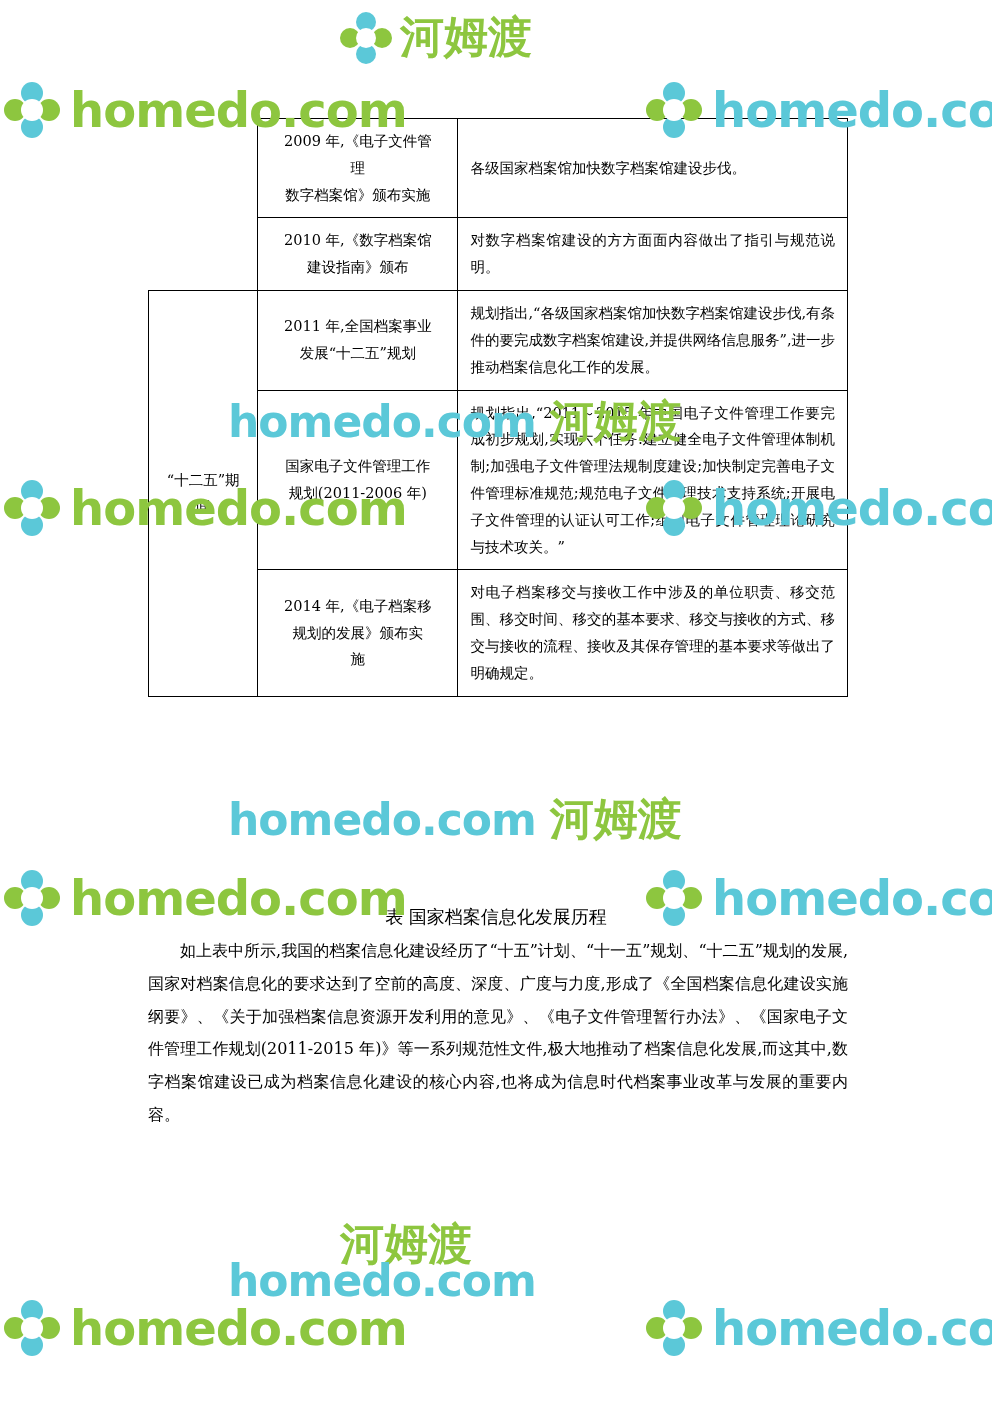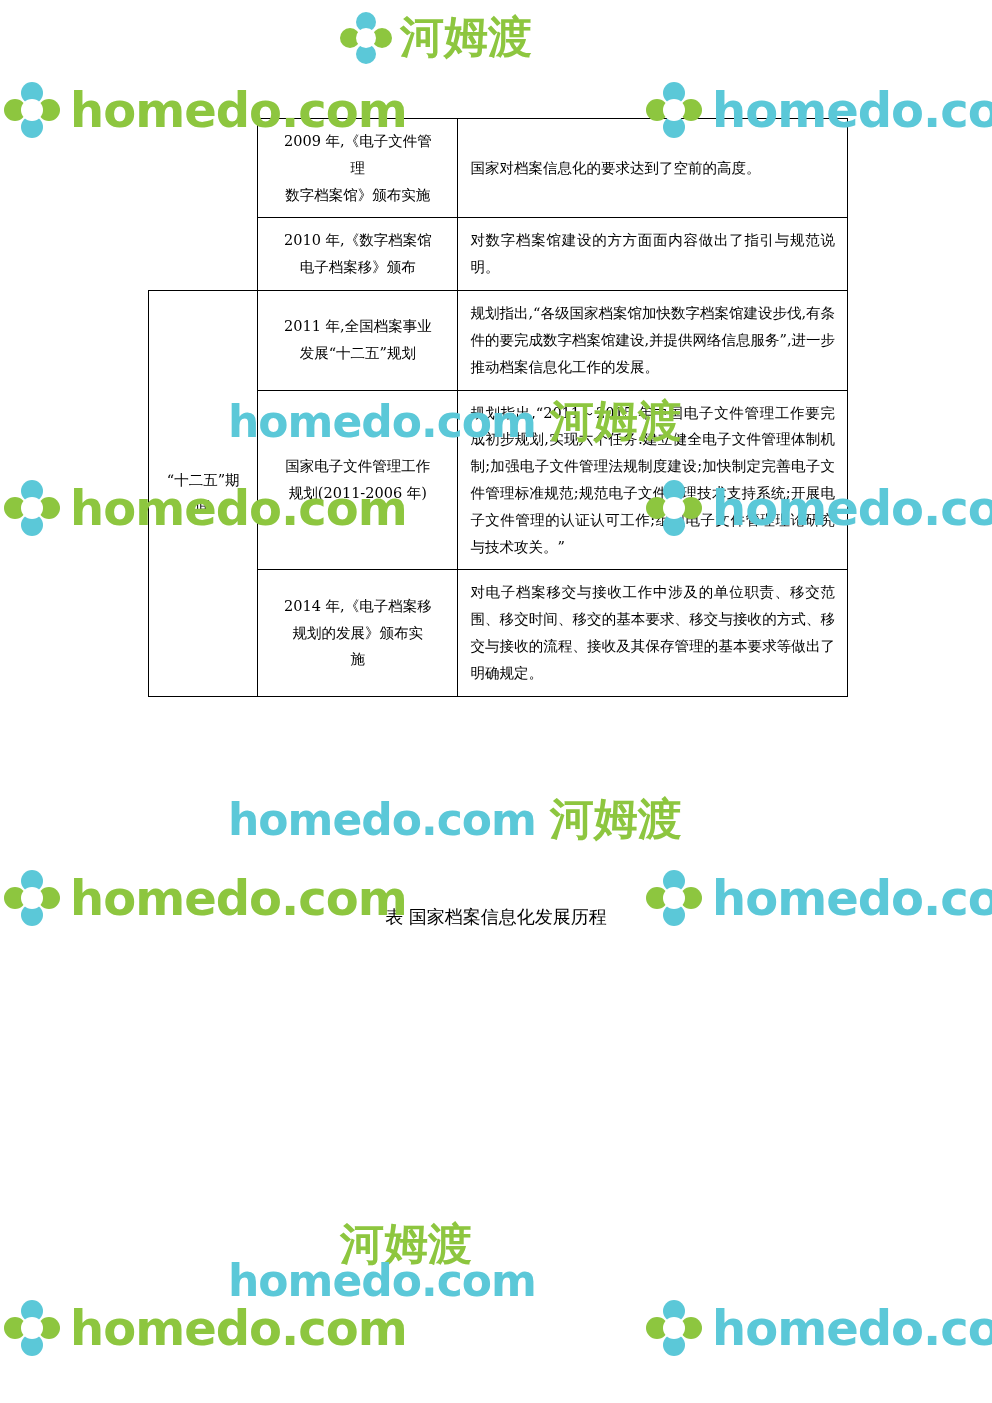--- a/index.html
+++ b/index.html
@@ -236,28 +236,28 @@
 
   <table class="history">
     <tbody>
       <tr>
         <td class="period nb-top nb-bot nb-left"></td>
         <td class="policy">
           <div>2009 年,《电子文件管</div>
           <div>理</div>
           <div>数字档案馆》颁布实施</div>
         </td>
-        <td class="desc">国家对档案信息化的要求达到了空前的高度。</td>
+        <td class="desc">各级国家档案馆加快数字档案馆建设步伐。</td>
       </tr>
 
       <tr>
         <td class="period nb-top nb-bot nb-left"></td>
         <td class="policy">
           <div>2010 年,《数字档案馆</div>
-          <div>电子档案移》颁布</div>
+          <div>建设指南》颁布</div>
         </td>
         <td class="desc">对数字档案馆建设的方方面面内容做出了指引与规范说明。</td>
       </tr>
 
       <tr>
         <td class="period" rowspan="3">
           <span>“十二五”期间</span>
         </td>
         <td class="policy">
           <div>2011 年,全国档案事业</div>
@@ -280,14 +280,15 @@
           <div>规划的发展》颁布实</div>
           <div>施</div>
         </td>
         <td class="desc">对电子档案移交与接收工作中涉及的单位职责、移交范围、移交时间、移交的基本要求、移交与接收的方式、移交与接收的流程、接收及其保存管理的基本要求等做出了明确规定。</td>
       </tr>
     </tbody>
   </table>
 
   <div class="caption">表 国家档案信息化发展历程</div>
 
+  <div class="body-text">如上表中所示,我国的档案信息化建设经历了“十五”计划、“十一五”规划、“十二五”规划的发展,国家对档案信息化的要求达到了空前的高度、深度、广度与力度,形成了《全国档案信息化建设实施纲要》、《关于加强档案信息资源开发利用的意见》、《电子文件管理暂行办法》、《国家电子文件管理工作规划(2011-2015 年)》等一系列规范性文件,极大地推动了档案信息化发展,而这其中,数字档案馆建设已成为档案信息化建设的核心内容,也将成为信息时代档案事业改革与发展的重要内容。</div>
 
 </div>
 
 </body></html>

